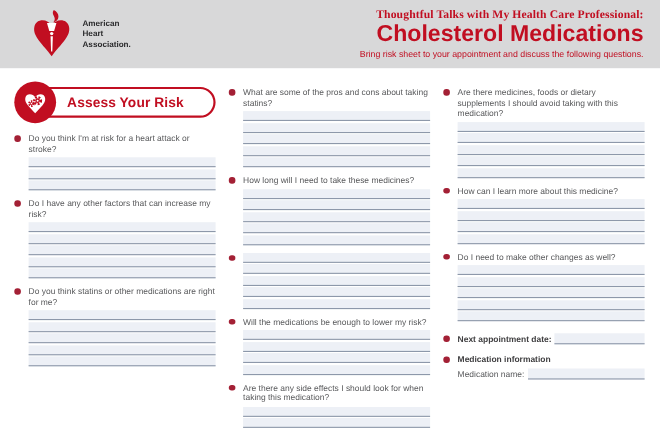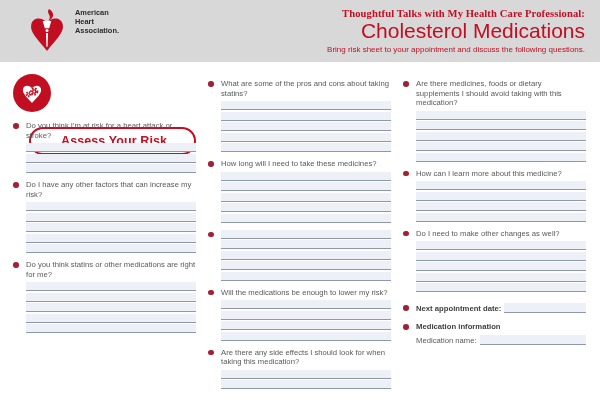--- a/index.html
+++ b/index.html
@@ -1,39 +1,39 @@
 <!DOCTYPE html>
 <html><head>
 <meta charset="utf-8">
 <style>
   html,body{margin:0;padding:0;background:#fff;}
   .page{position:relative;width:600px;height:400px;overflow:hidden;background:#fff;
         font-family:"Liberation Sans",sans-serif;color:#58595b;}
 
   
   .header{height:62px;background:#d8d8d9;display:flex;align-items:center;}
-  .logo-group{display:flex;align-items:flex-start;padding-left:26px;gap:7px;}
+  .logo-group{display:flex;align-items:center;padding-left:26px;gap:7px;}
   .logo-text{font-size:7.4px;font-weight:bold;color:#2b2b2d;line-height:1.22;}
   .header-right{margin-left:auto;text-align:right;padding-right:15px;color:#c10e21;}
   .eyebrow{font-size:10.6px;font-weight:bold;letter-spacing:.1px;font-family:Liberation Serif, serif;}
-  .page-title{font-size:21px;font-weight:normal;line-height:1.05;margin-top:1px;}
+  .page-title{font-size:21px;font-weight:bold;line-height:1.05;margin-top:1px;}
   .subtitle{font-size:8px;margin-top:2px;}
 
   
   .content{display:flex;gap:12px;padding:0 13px;}
   .col{width:183px;flex:0 0 183px;}
   .col.pad-top{padding-top:17px;}
 
   
   .badge{position:relative;height:38px;margin:12px 0 9px 0;}
   .badge-circle{position:absolute;left:0;top:0;width:38px;height:38px;border-radius:50%;
                 background:#c10e21;z-index:2;display:flex;align-items:center;justify-content:center;}
   .badge-pill{position:absolute;left:16px;right:0;top:5px;height:28px;background:#fff;
               border:2px solid #c10e21;border-radius:15px;display:flex;align-items:center;
-              padding-left:30px;box-sizing:border-box;margin-top:48px;}
+              padding-left:30px;box-sizing:border-box;}
   .badge-label{color:#c10e21;font-weight:bold;font-size:12.5px;letter-spacing:.1px;white-space:nowrap;}
 
   
   .q{position:relative;padding-left:13px;margin-bottom:7px;}
   .q-bullet{position:absolute;left:0;top:2px;width:5.5px;height:5.5px;border-radius:50%;background:#a32035;}
   .q-text{font-size:7.7px;line-height:1.24;color:#58595b;margin-bottom:3px;}
   .q-text.bold{font-weight:bold;color:#414042;}
   .lines{margin-top:2px;}
   .line{height:8px;margin-bottom:1.5px;background:#edf0f6;border-bottom:1.2px solid #8d98aa;}
 

